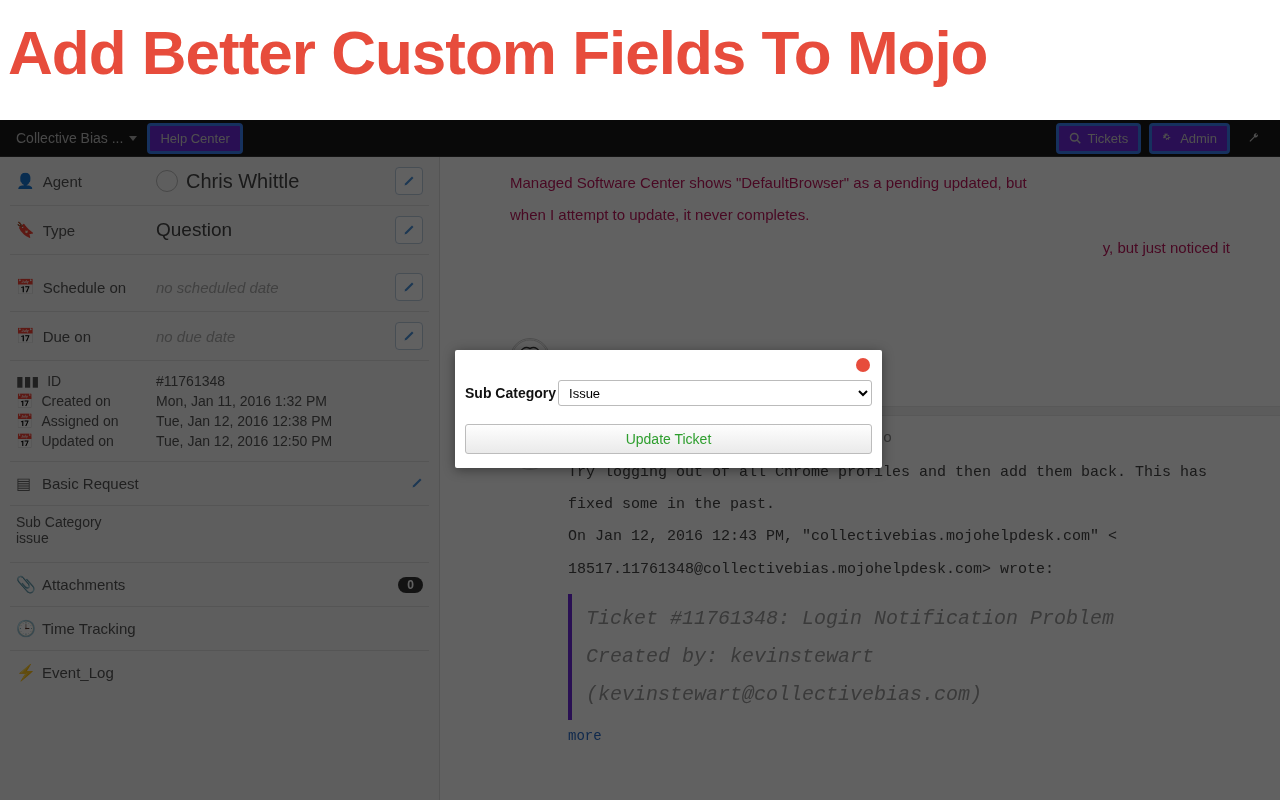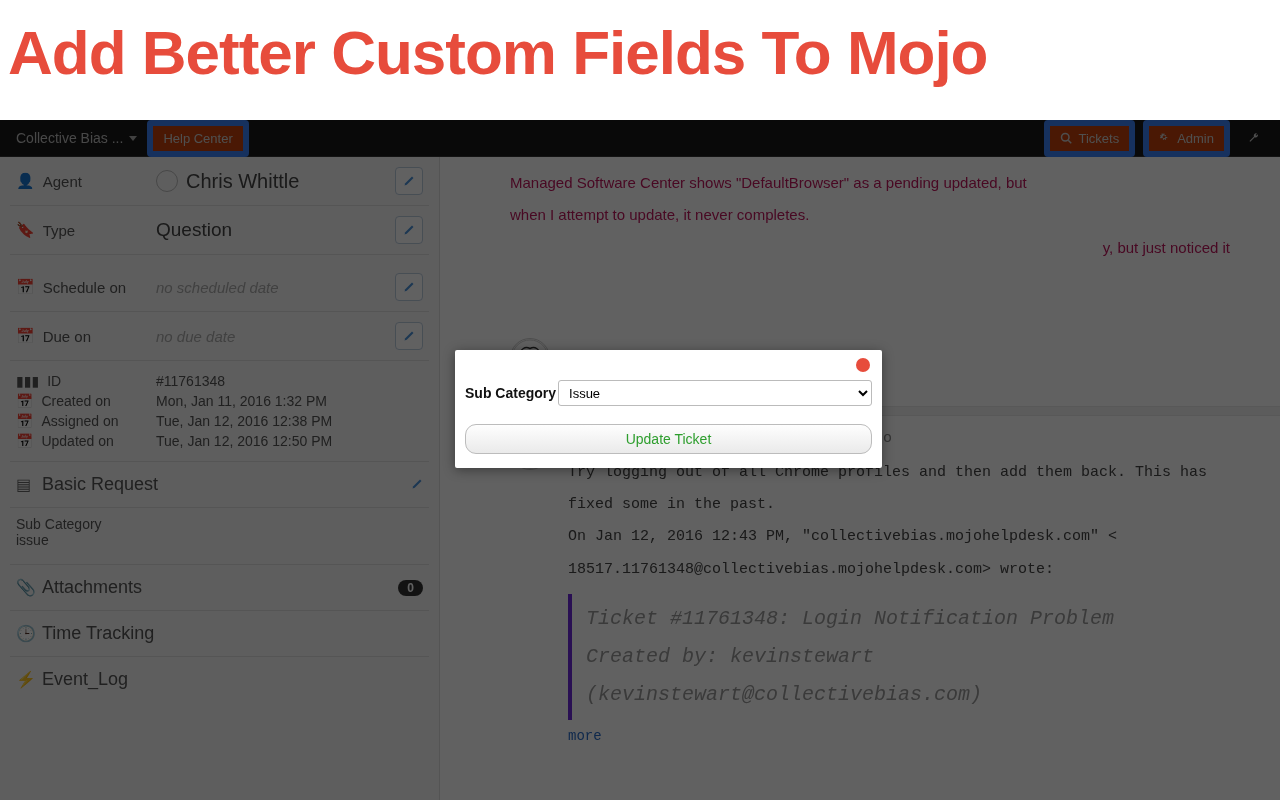--- a/index.html
+++ b/index.html
@@ -2,37 +2,37 @@
 <html><head>
 <meta charset="utf-8">
 <style>
   * { box-sizing: border-box; margin: 0; padding: 0; }
   body { font-family: "Helvetica Neue", Arial, sans-serif; width: 1280px; height: 800px; overflow: hidden; background: #fff; position: relative; }
   .headline { font-size: 62px; font-weight: 700; color: #e74c3c; letter-spacing: -1px; padding: 22px 0 20px 0; line-height: 1; margin-left: 8px; }
   .app { position: absolute; top: 120px; left: 0; right: 0; bottom: 0; background: #000; }
   .navbar { height: 37px; background: #1a1a1a; display: flex; align-items: center; padding: 0 6px; border-bottom: 1px solid #333; }
   .ws-drop { color: #bdbdbd; font-size: 14px; padding: 6px 10px; display: flex; align-items: center; gap: 6px; cursor: pointer; }
   .ws-drop .caret { width: 0; height: 0; border-left: 4px solid transparent; border-right: 4px solid transparent; border-top: 5px solid #aaa; }
-  .nav-btn { background: #c2410c; color: #d0d0d0; border: 6px solid #3b82f6; border-radius: 4px; padding: 5px 10px; font-size: 13px; cursor: pointer; display: inline-flex; align-items: center; gap: 6px; }
+  .nav-btn { background: #6d28d9; color: #d0d0d0; border: 3px solid #3b82f6; border-radius: 4px; padding: 5px 10px; font-size: 13px; cursor: pointer; display: inline-flex; align-items: center; gap: 6px; }
   .nav-right { margin-left: auto; display: flex; gap: 8px; align-items: center; }
   .icon-svg { width: 12px; height: 12px; }
   .wrench { color: #bbb; padding: 0 10px; display: flex; align-items: center; gap: 4px; cursor: pointer; }
   .content { display: flex; height: calc(100% - 37px); }
   .sidebar { width: 440px; background: #f7f7f7; border-right: 1px solid #ddd; padding: 10px 10px 0 10px; overflow: hidden; color: #555; }
   .row { display: flex; align-items: center; padding: 10px 6px; border-bottom: 1px solid #e0e0e0; }
   .row .lbl { width: 140px; color: #555; font-size: 15px; display: flex; align-items: center; gap: 8px; }
   .row .val { flex: 1; color: #444; font-size: 16px; }
   .row .edit { width: 28px; height: 28px; border: 1px solid #bcd; border-radius: 4px; background: #fff; color: #4a90d9; display: flex; align-items: center; justify-content: center; cursor: pointer; }
   .row .placeholder { color: #aaa; font-style: italic; font-size: 15px; }
   .meta-block { padding: 10px 6px; border-bottom: 1px solid #e0e0e0; }
   .meta-row { display: flex; font-size: 14px; color: #555; padding: 2px 0; }
   .meta-row .ml { width: 140px; display: flex; align-items: center; gap: 8px; }
   .section { display: flex; align-items: center; padding: 12px 6px; border-bottom: 1px solid #e0e0e0; }
   .section .sicon { width: 26px; color: #666; }
-  .section .stitle { flex: 1; font-size: 18px; color: #555; }
+  .section .stitle { flex: 1; font-size: 15px; color: #555; }
   .badge { background: #333; color: #fff; border-radius: 10px; padding: 1px 9px; font-size: 12px; font-weight: 700; }
   .subfields { padding: 8px 6px 16px 6px; border-bottom: 1px solid #e0e0e0; font-size: 14px; color: #555; }
   .main { flex: 1; background: #fff; padding: 10px 20px 0 70px; color: #333; position: relative; overflow: hidden; }
   .msg-text { font-size: 15px; line-height: 2.15; color: #be185d; }
   .divider-strip { height: 10px; background: #f2f2f2; margin: 14px -20px 0 -20px; border-top: 1px solid #e8e8e8; border-bottom: 1px solid #e8e8e8; }
   .reply-row { display: flex; align-items: center; gap: 18px; padding: 14px 0 14px 0; }
   .avatar { width: 40px; height: 40px; border-radius: 50%; border: 1px solid #ccc; position: relative; overflow: hidden; background: #fdfdfd; flex-shrink: 0; }
   .avatar svg { width: 100%; height: 100%; }
   .reply-link { color: #2a6cc7; font-size: 15px; cursor: pointer; }
   .post { display: flex; gap: 18px; padding-top: 14px; }
@@ -44,21 +44,21 @@
   .quote { border-left: 4px solid #6d28d9; padding: 6px 0 6px 14px; margin-top: 8px; color: #999; font-style: italic; font-size: 20px; line-height: 1.9; }
   .more { color: #2a6cc7; font-size: 14px; margin-top: 8px; display: inline-block; cursor: pointer; }
   .dim-overlay { position: absolute; top: 120px; left: 0; right: 0; bottom: 0; background: rgba(0,0,0,0.62); pointer-events: none; }
   .modal { position: absolute; top: 350px; left: 455px; width: 427px; background: #fff; border-radius: 2px; box-shadow: 0 2px 12px rgba(0,0,0,0.4); z-index: 5; padding: 0; }
   .modal-top { height: 30px; position: relative; }
   .red-dot { position: absolute; right: 12px; top: 8px; width: 14px; height: 14px; background: #e74c3c; border-radius: 50%; cursor: pointer; }
   .modal-body { padding: 0 10px 14px 10px; }
   .modal-row { display: flex; align-items: center; gap: 2px; }
   .modal-row label { font-size: 14px; font-weight: 700; color: #111; }
   .modal-row select { flex: 1; height: 26px; font-size: 13px; border: 1px solid #bbb; border-radius: 3px; padding: 2px 6px; background: #fff; }
-  .modal-btn { width: 100%; margin-top: 18px; height: 30px; background: linear-gradient(#fefefe, #eaeaea); border: 1px solid #bcbcbc; border-radius: 11px; color: #2e9e2e; font-size: 14px; cursor: pointer; }
+  .modal-btn { width: 100%; margin-top: 18px; height: 30px; background: linear-gradient(#fefefe, #eaeaea); border: 1px solid #bcbcbc; border-radius: 3px; color: #2e9e2e; font-size: 14px; cursor: pointer; }
   .glyph { font-family: Arial, sans-serif; }
 </style>
 </head>
 <body>
 
 <div class="headline">Add Better Custom Fields To Mojo</div>
 
 <div class="app">
   <div class="navbar">
     <div class="ws-drop">

